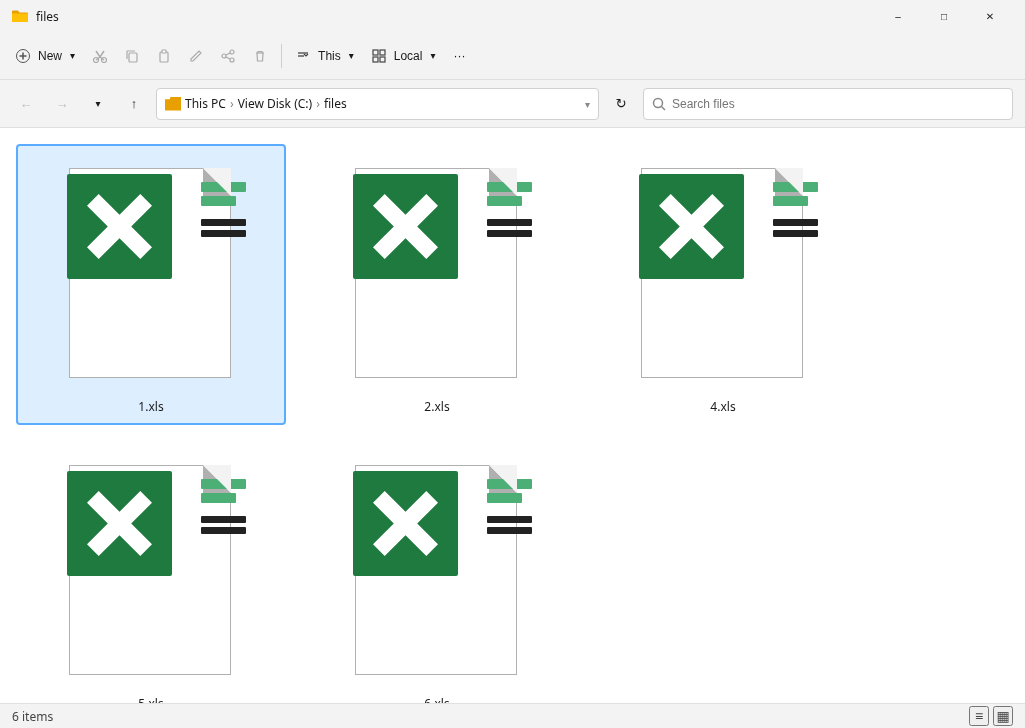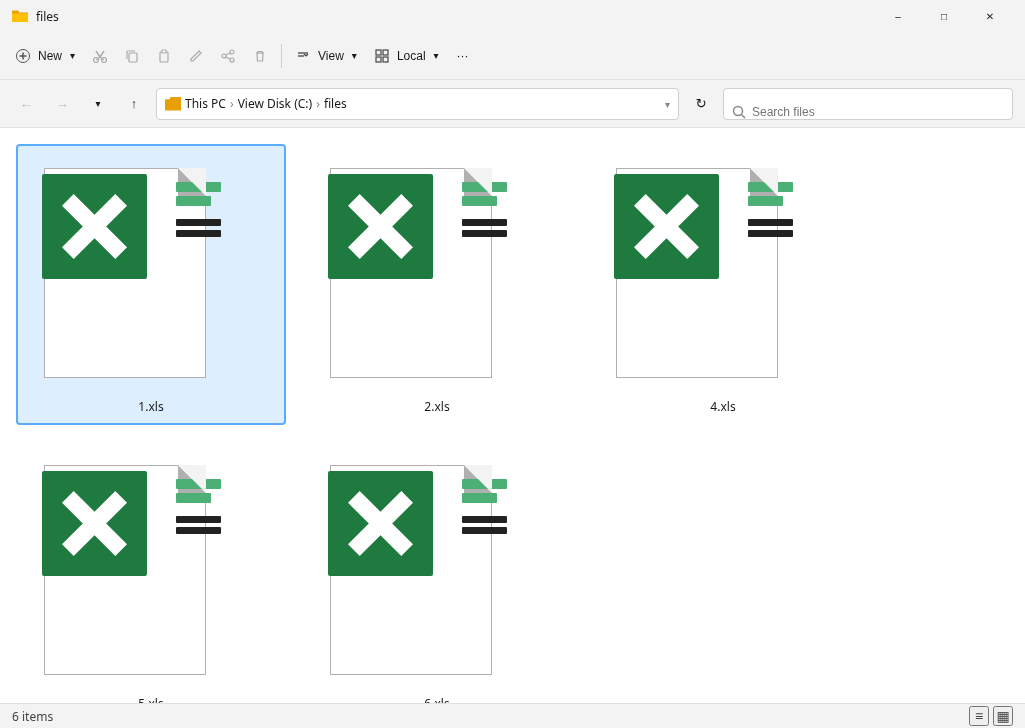--- a/index.html
+++ b/index.html
@@ -150,27 +150,27 @@
       display: flex;
       align-items: center;
       justify-content: center;
       border-radius: 4px;
       cursor: pointer;
       border: none;
       background: transparent;
       color: #1a1a1a;
     }
     .search-box {
-      width: 290px;
+      width: 370px;
       height: 32px;
       background: white;
       border: 1px solid #d0d0d0;
       border-radius: 4px;
       display: flex;
-      align-items: flex-end;
+      align-items: center;
       padding: 0 8px;
       gap: 6px;
     }
     .search-box input {
       border: none;
       outline: none;
       font-size: 12px;
       color: #888;
       background: transparent;
       flex: 1;
@@ -185,20 +185,21 @@
     }
     .file-grid {
       display: grid;
       grid-template-columns: repeat(3, 270px);
       gap: 16px;
     }
     .file-item {
       width: 270px;
       display: flex;
       flex-direction: column;
+      align-items: center;
       padding: 8px;
       border-radius: 4px;
       cursor: pointer;
       border: 2px solid transparent;
     }
     .file-item.selected {
       background: #ddeeff;
       border-color: #5aacff;
     }
     .file-icon-wrapper {
@@ -400,21 +401,21 @@
   </button>
 
   <div class="toolbar-separator"></div>
 
   <button class="toolbar-btn">
     <svg width="14" height="14" viewBox="0 0 14 14">
         <line x1="2" y1="4" x2="12" y2="4" stroke="#444" stroke-width="1.3"></line>
         <line x1="8" y1="7" x2="2" y2="7" stroke="#444" stroke-width="1.3"></line>
         <polyline points="10,5 12,7 14,5" stroke="#444" stroke-width="1.2" fill="none" transform="translate(-2,0)"></polyline>
       </svg>
-    <span>View</span>
+    <span>This</span>
     <span style="font-size:10px;">▾</span>
   </button>
 
   <button class="toolbar-btn">
     <svg width="14" height="14" viewBox="0 0 14 14">
         <rect x="1" y="1" width="5" height="5" stroke="#444" stroke-width="1.2" fill="none"></rect>
         <rect x="8" y="1" width="5" height="5" stroke="#444" stroke-width="1.2" fill="none"></rect>
         <rect x="1" y="8" width="5" height="5" stroke="#444" stroke-width="1.2" fill="none"></rect>
         <rect x="8" y="8" width="5" height="5" stroke="#444" stroke-width="1.2" fill="none"></rect>
       </svg>

